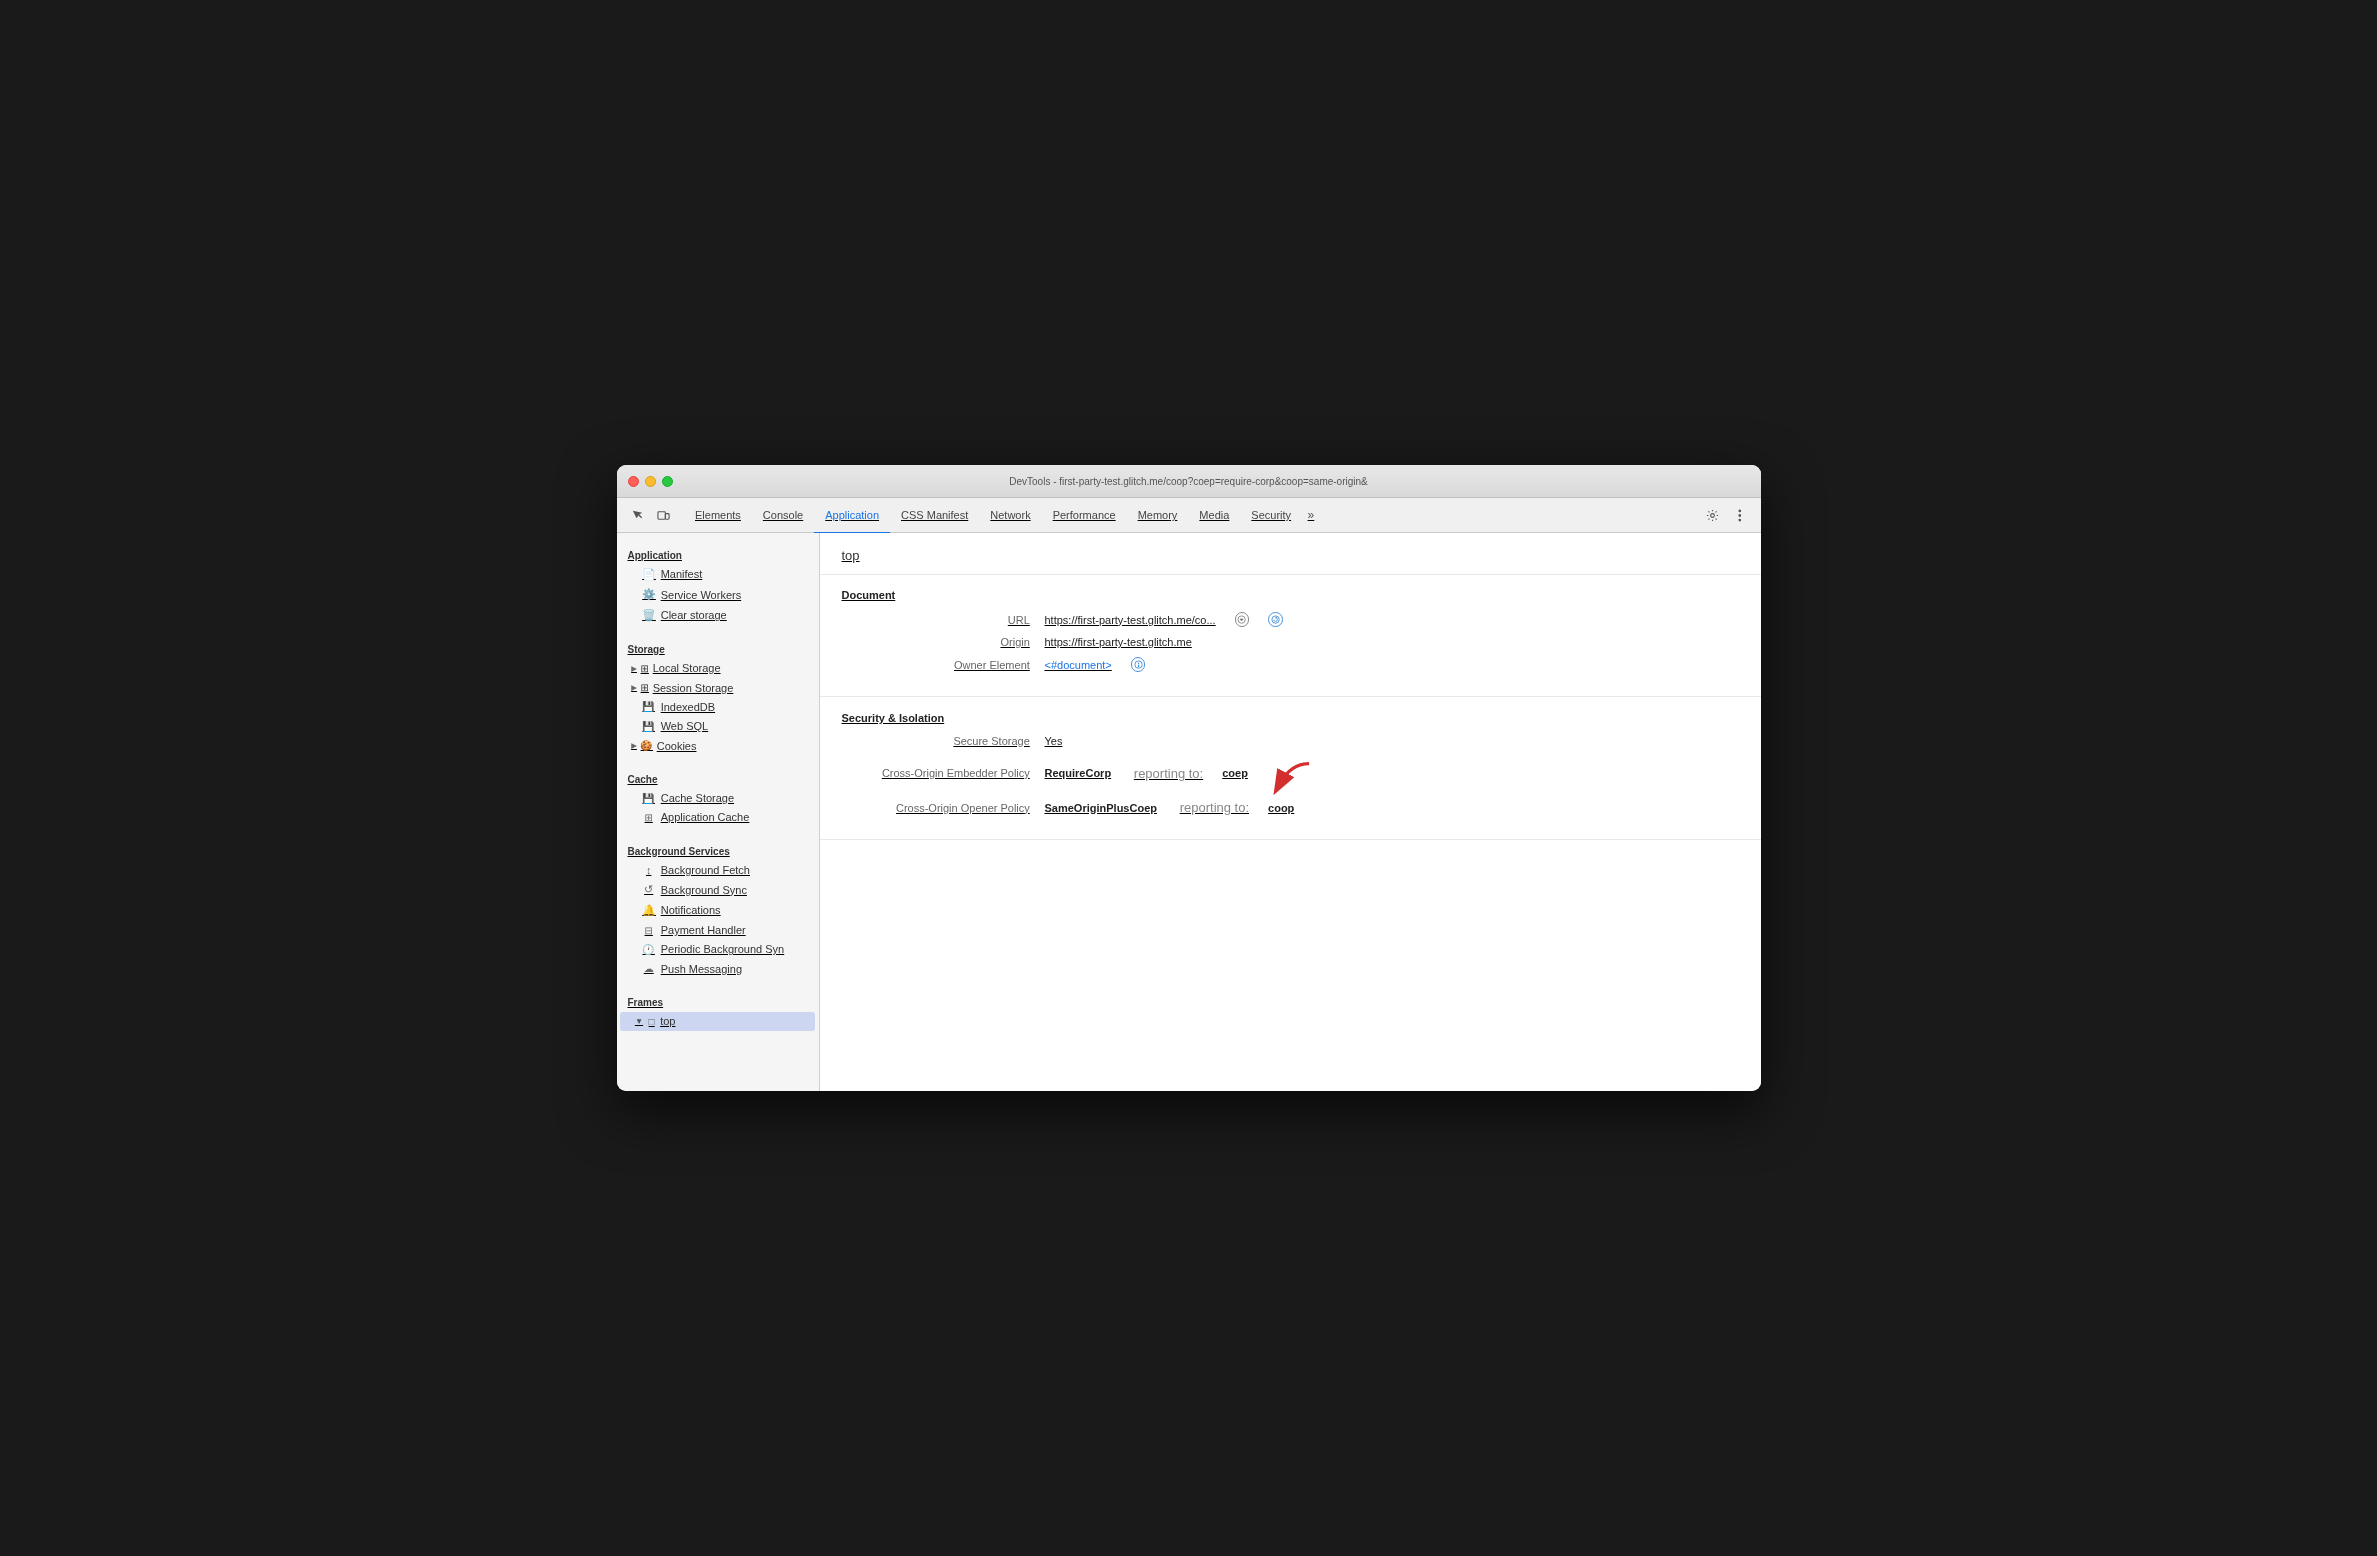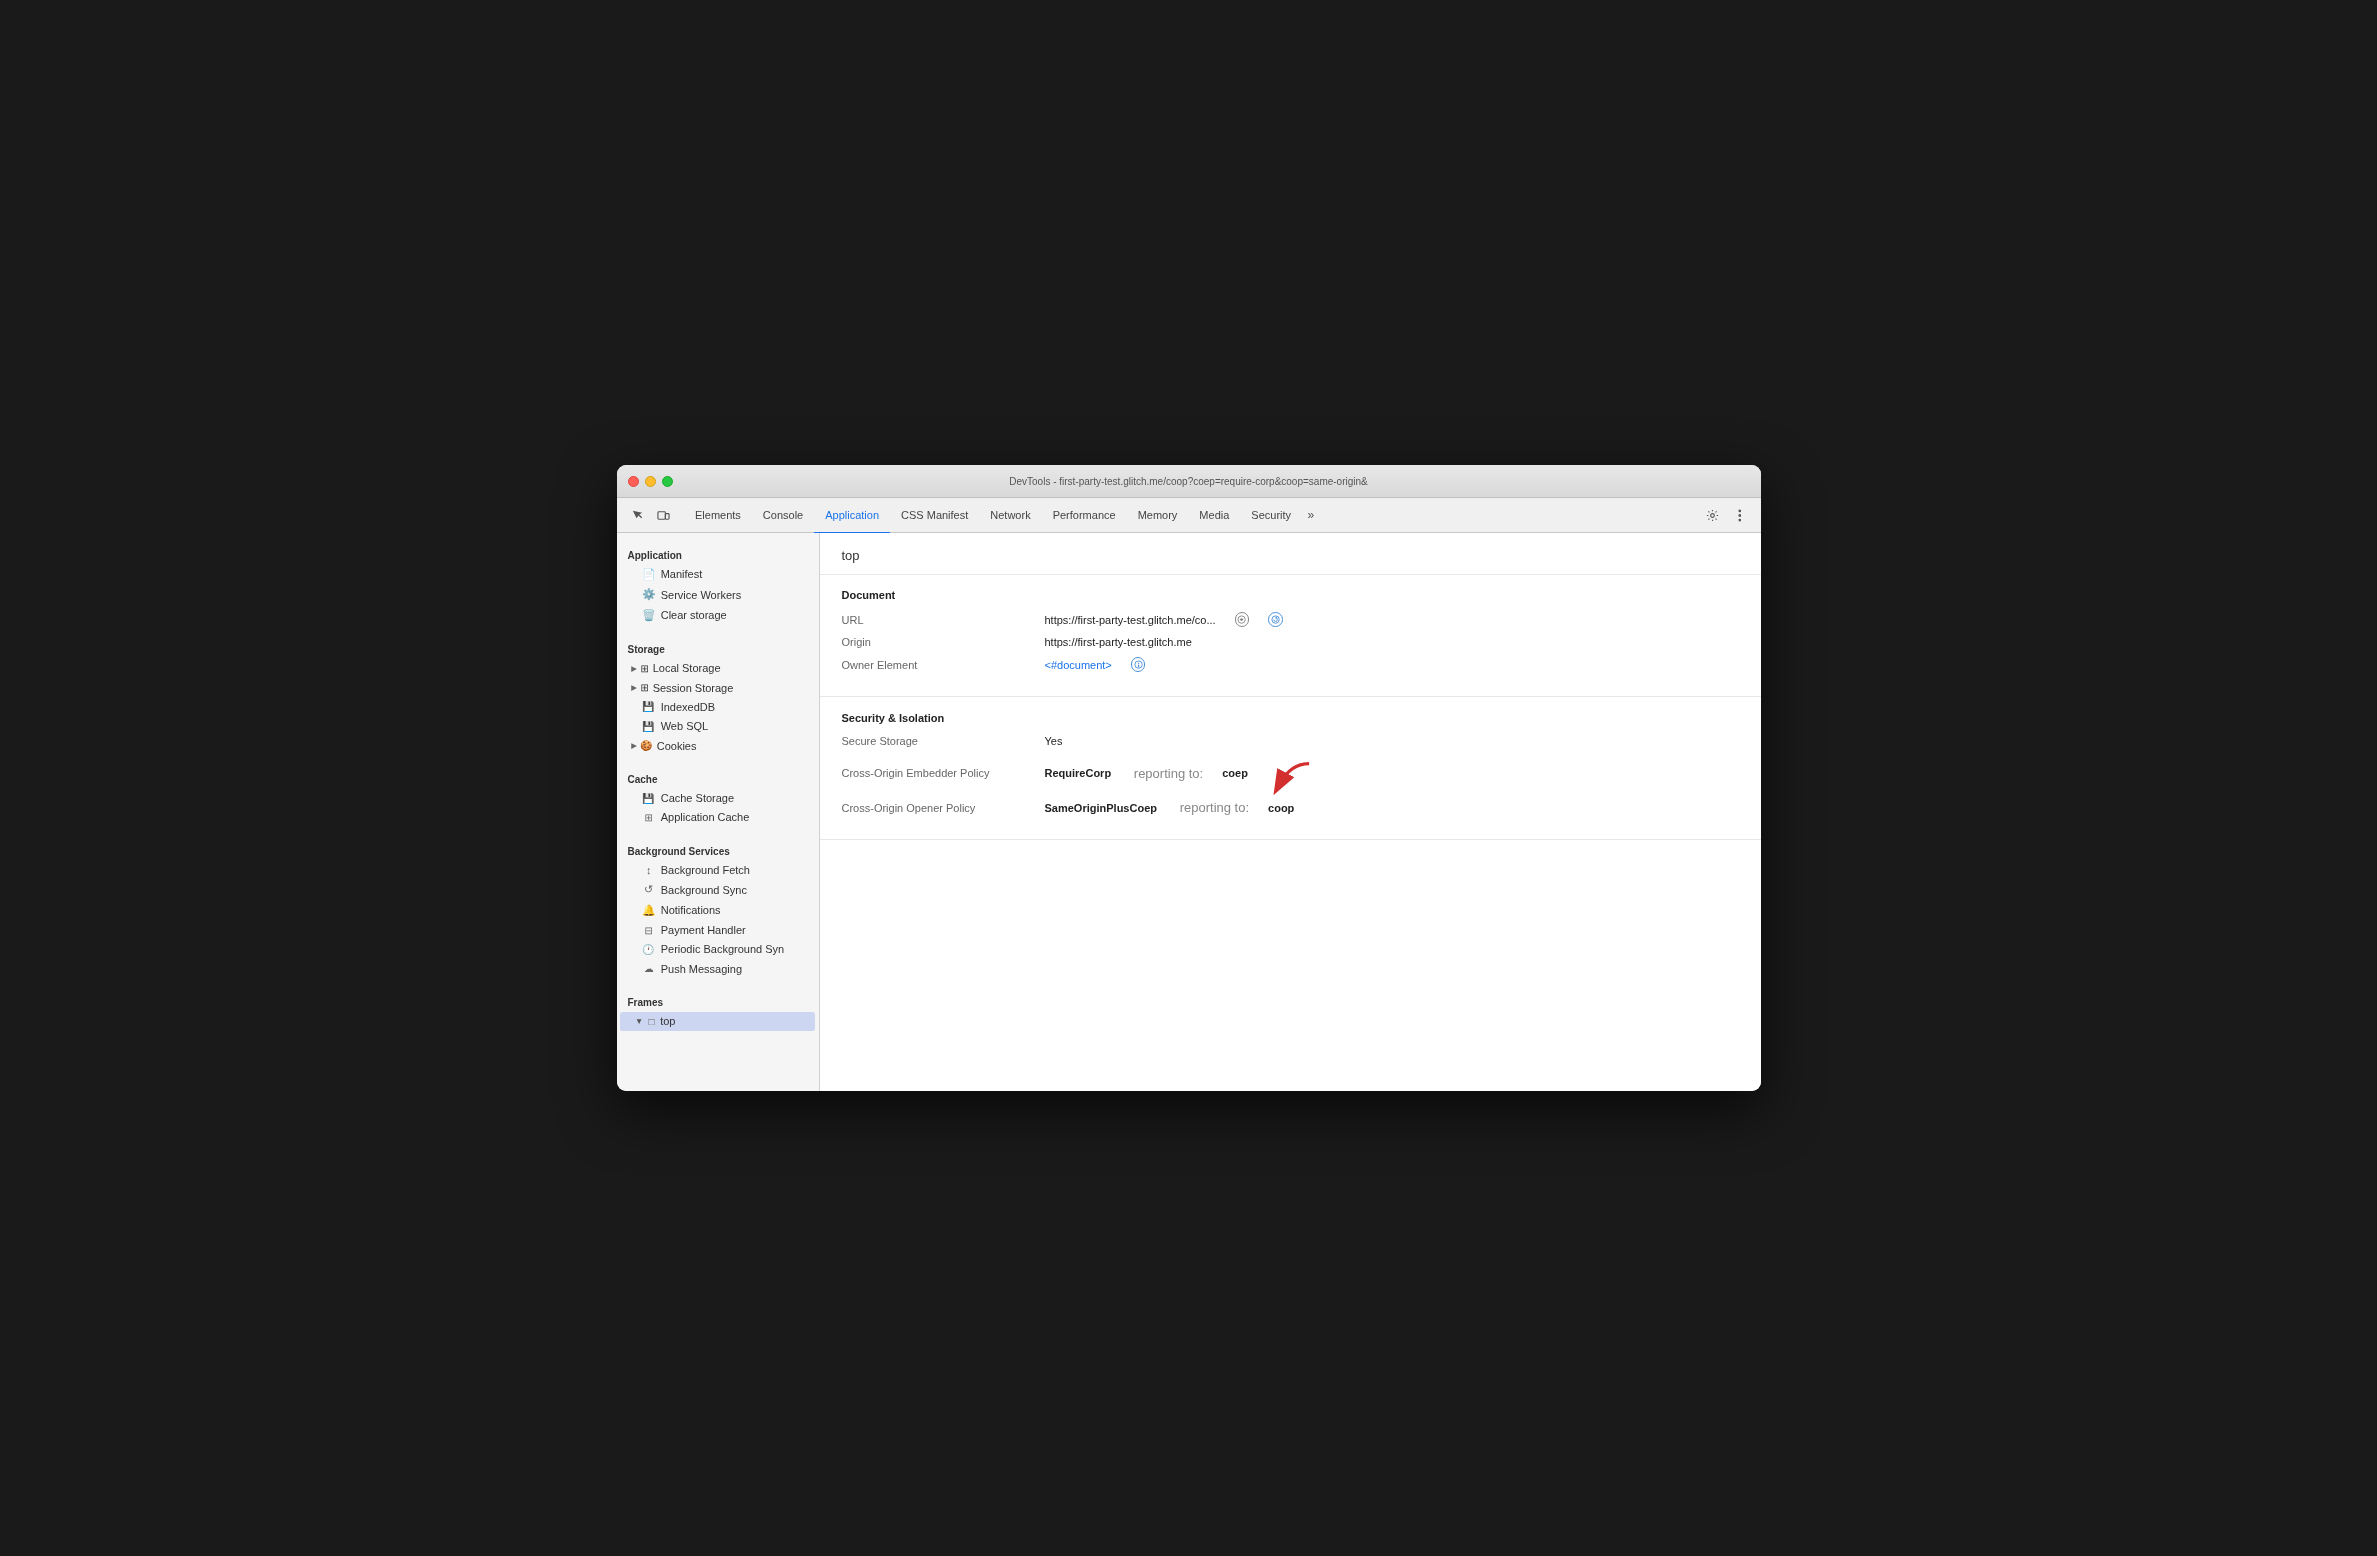--- a/index.html
+++ b/index.html
@@ -15,20 +15,21 @@
 
     .window {
       width: 1144px;
       height: 626px;
       background: #f5f5f5;
       border-radius: 9.2px;
       box-shadow: 0 18.4px 55px rgba(0,0,0,0.7);
       overflow: hidden;
       display: flex;
       flex-direction: column;
+      text-decoration: underline;
     }
 
     
     .title-bar {
       background: linear-gradient(to bottom, #e8e8e8, #d8d8d8);
       height: 33px;
       display: flex;
       align-items: center;
       padding: 0 11px;
       border-bottom: 0.9px solid #c0c0c0;
@@ -232,20 +233,21 @@
     .info-row {
       display: flex;
       align-items: center;
       margin-bottom: 9.2px;
       gap: 0;
     }
 
     .info-label {
       font-size: 11px;
       color: #666;
+      text-align: right;
       width: 203px;
       flex-shrink: 0;
       padding-right: 14.7px;
     }
 
     .info-value {
       font-size: 11px;
       color: #222;
       display: flex;
       align-items: center;

